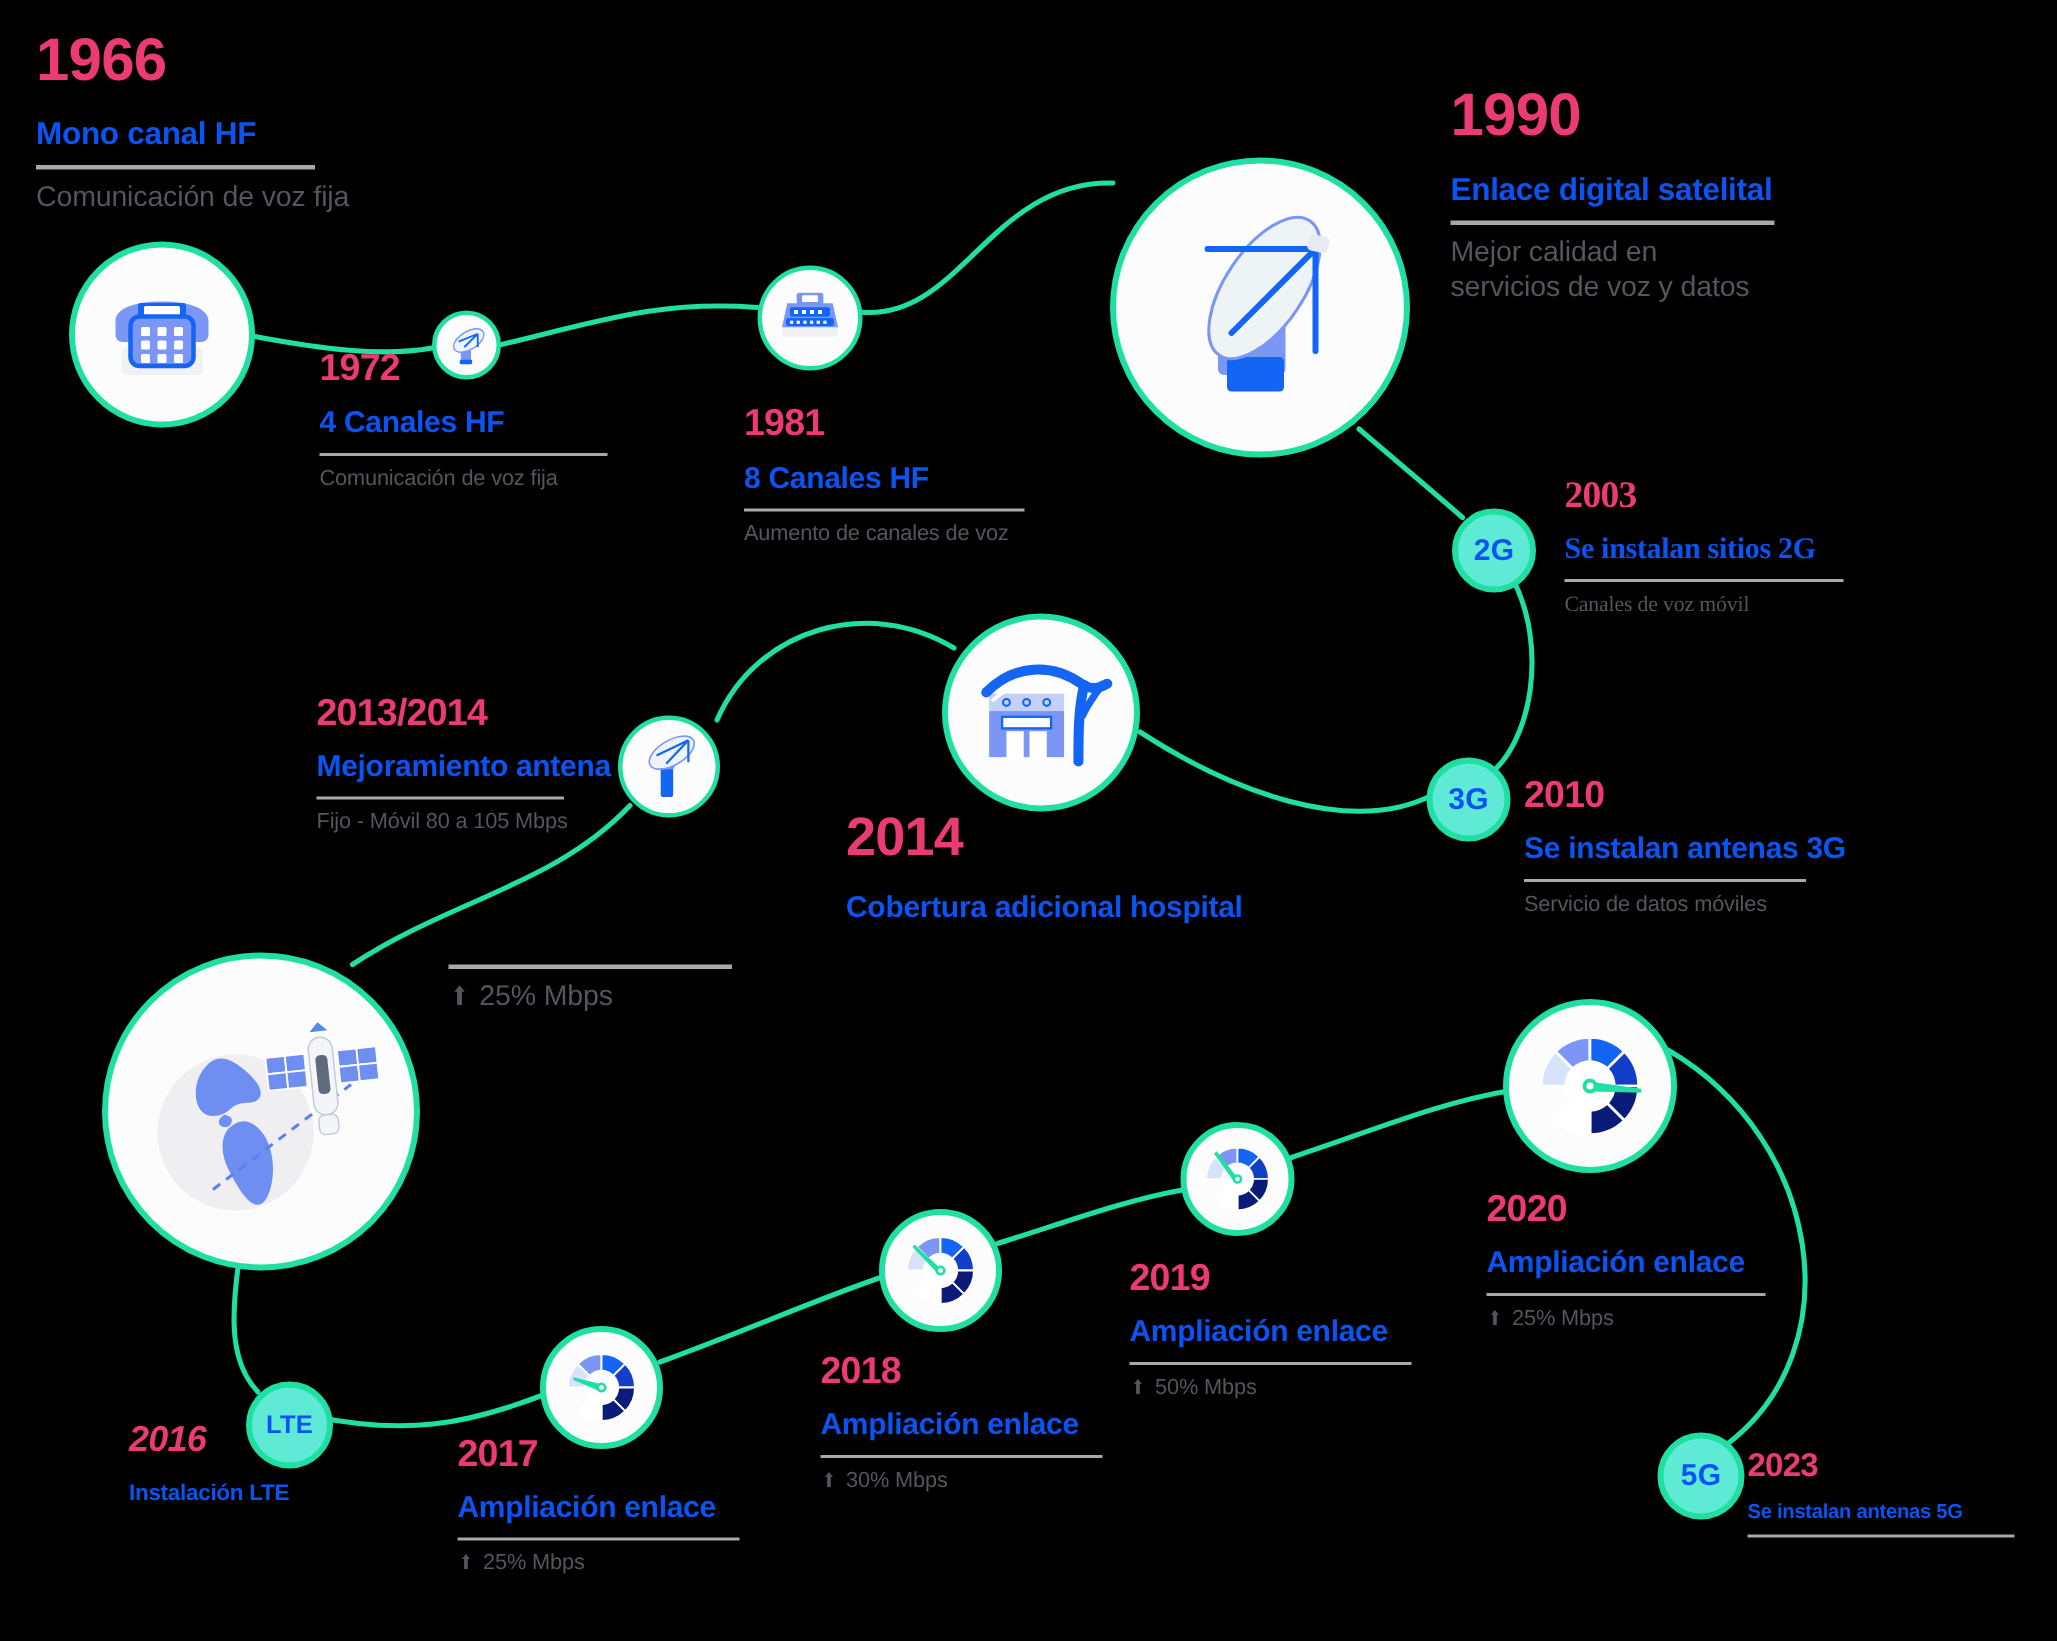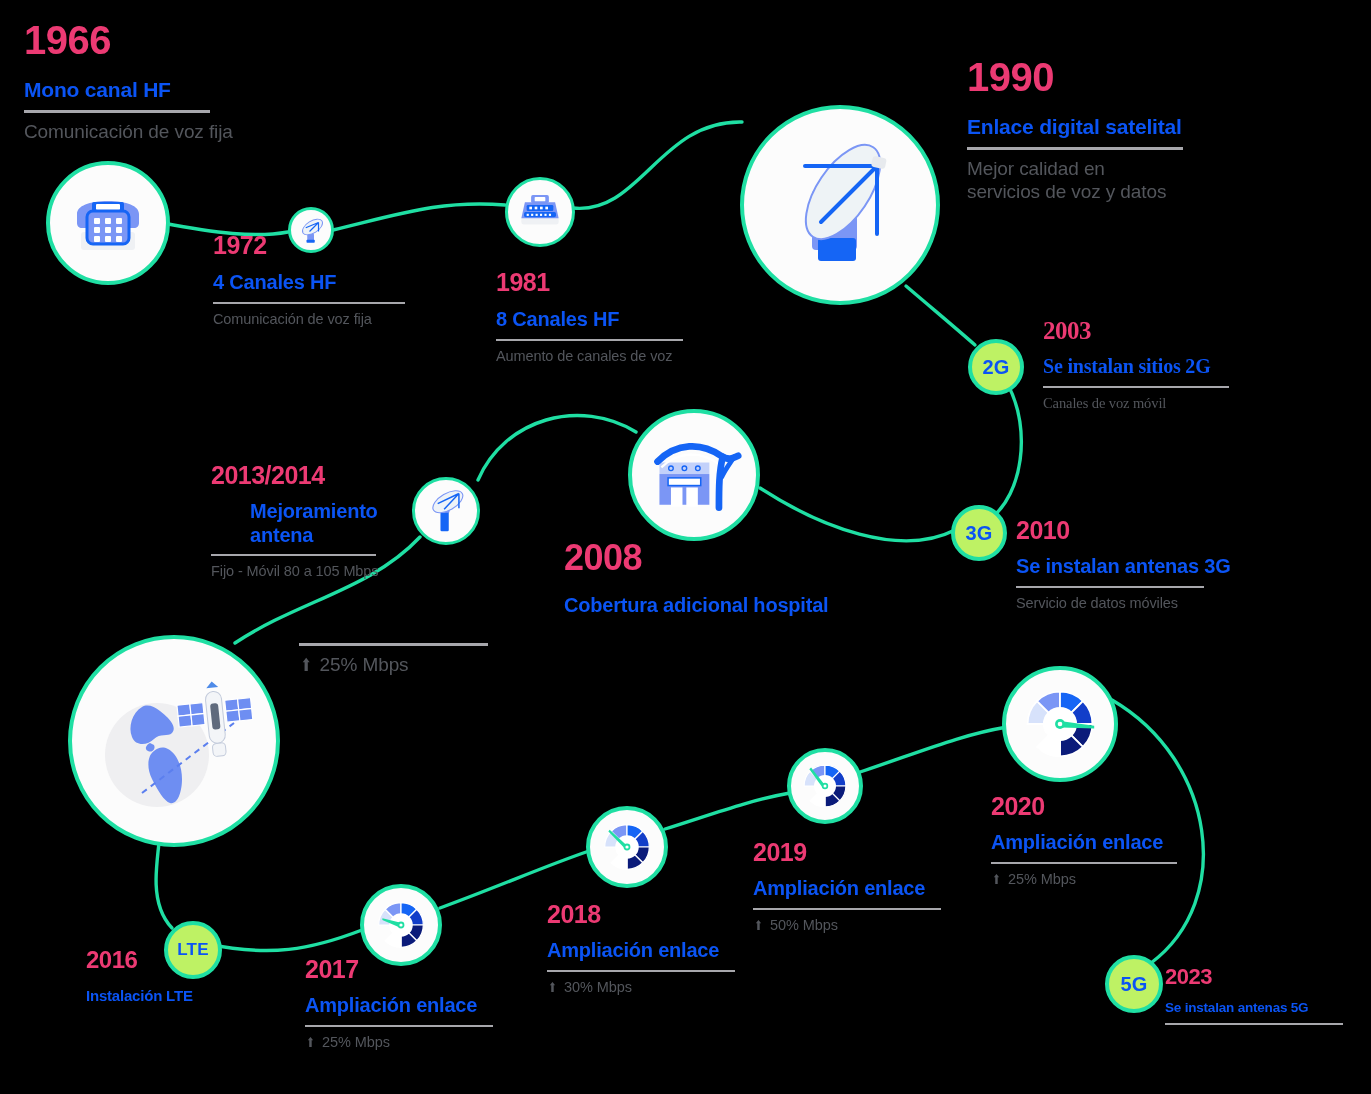--- a/index.html
+++ b/index.html
@@ -7,21 +7,21 @@
   body{font-family:"Liberation Sans","DejaVu Sans",sans-serif;}
   #stage{position:relative;width:1371px;height:1094px;background:#000;overflow:hidden;}
   #wire{position:absolute;left:0;top:0;width:1371px;height:1094px;pointer-events:none;}
 
   .node{position:absolute;border-radius:50%;background:#fcfcfc;
         box-sizing:border-box;display:flex;align-items:center;justify-content:center;}
   .node.ring{border:4px solid #1FDFA3;}
   .node.ring-thin{border:3px solid #1FDFA3;}
   .node svg{display:block;}
 
-  .chip{position:absolute;border-radius:50%;background:#bef264;border:4px solid #1FDFA3;
+  .chip{position:absolute;border-radius:50%;background:#5eead4;border:4px solid #1FDFA3;
         display:flex;align-items:center;justify-content:center;
         color:#0B54F4;font-weight:bold;letter-spacing:.2px;}
 
   .blk{position:absolute;}
   .yr{font-weight:bold;color:#EC3A73;line-height:1;letter-spacing:-0.5px;white-space:nowrap;}
   .ttl{font-weight:bold;color:#0B54F4;line-height:1.18;letter-spacing:-0.2px;}
   .rule{height:3px;background:#A7A7AC;margin:7px 0 7px 0;}
   .sub{color:#53565C;line-height:1.22;letter-spacing:-0.1px;white-space:pre-line;}
   .sub.arrow::before{content:"\2B06";font-size:.92em;margin-right:6px;color:#53565C;
         display:inline-block;transform:scaleX(.8);}
@@ -321,38 +321,38 @@
   </div>
 
   <div class="blk sm" style="left:1016px;top:518px;width:240px;">
     <div class="yr">2010</div>
     <div class="ttl" style="margin-top:12px;">Se instalan antenas 3G</div>
     <div class="rule" style="width:188px;height:2px;"></div>
     <div class="sub">Servicio de datos móviles</div>
   </div>
 
   <div class="blk" style="left:564px;top:540px;width:340px;">
-    <div class="yr" style="font-size:36px;">2008</div>
+    <div class="yr" style="font-size:36px;">2014</div>
     <div class="ttl" style="font-size:20px;margin-top:18px;">Cobertura adicional hospital</div>
   </div>
 
   <div class="blk sm" style="left:211px;top:463px;width:220px;">
     <div class="yr">2013/2014</div>
-    <div class="ttl" style="margin-top:12px;margin-left:39px;">Mejoramiento antena</div>
+    <div class="ttl" style="margin-top:12px;">Mejoramiento antena</div>
     <div class="rule" style="width:165px;height:2px;"></div>
     <div class="sub">Fijo - Móvil 80 a 105 Mbps</div>
   </div>
 
   <div class="blk" style="left:299px;top:636px;width:300px;">
     <div class="rule" style="width:189px;"></div>
     <div class="sub arrow" style="font-size:19px;">25% Mbps</div>
   </div>
 
   <div class="blk" style="left:86px;top:948px;width:200px;">
-    <div class="yr" style="font-size:24px;">2016</div>
+    <div class="yr" style="font-size:24px;font-style:italic;">2016</div>
     <div class="ttl" style="font-size:15px;margin-top:15px;">Instalación LTE</div>
   </div>
 
   <div class="blk sm" style="left:305px;top:957px;width:215px;">
     <div class="yr">2017</div>
     <div class="ttl" style="margin-top:12px;">Ampliación enlace</div>
     <div class="rule" style="width:188px;height:2px;"></div>
     <div class="sub arrow">25% Mbps</div>
   </div>
 

